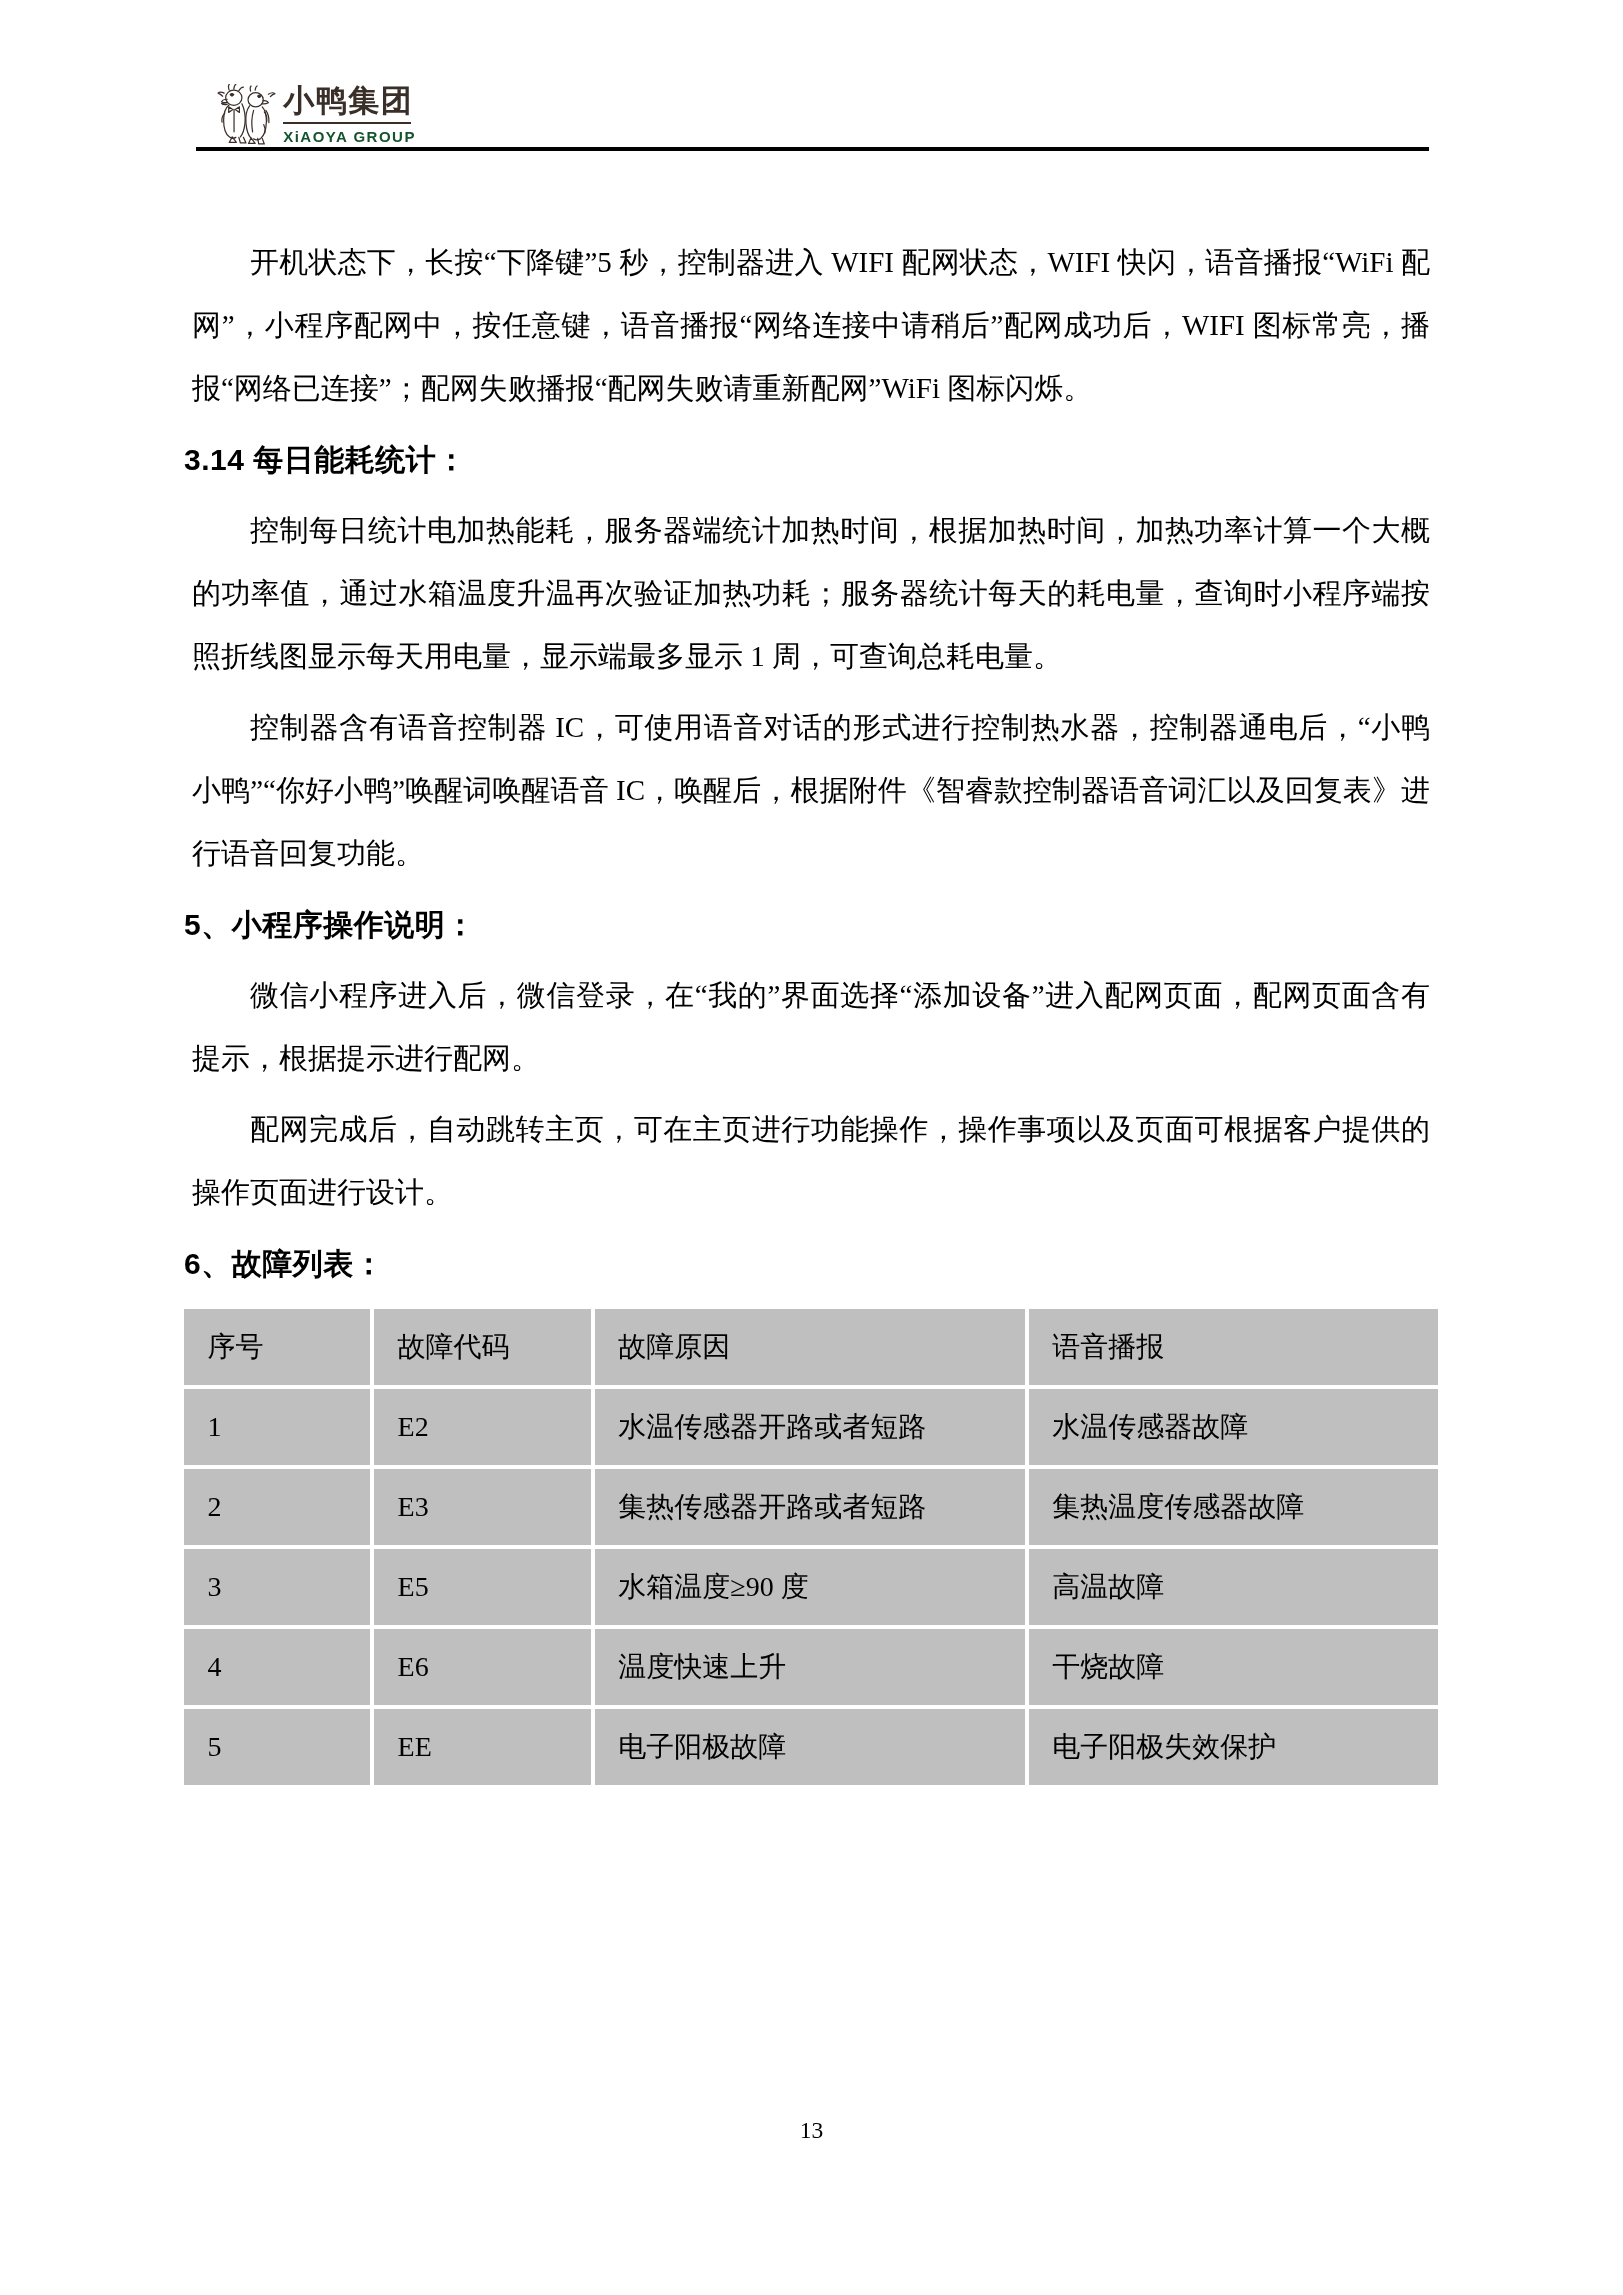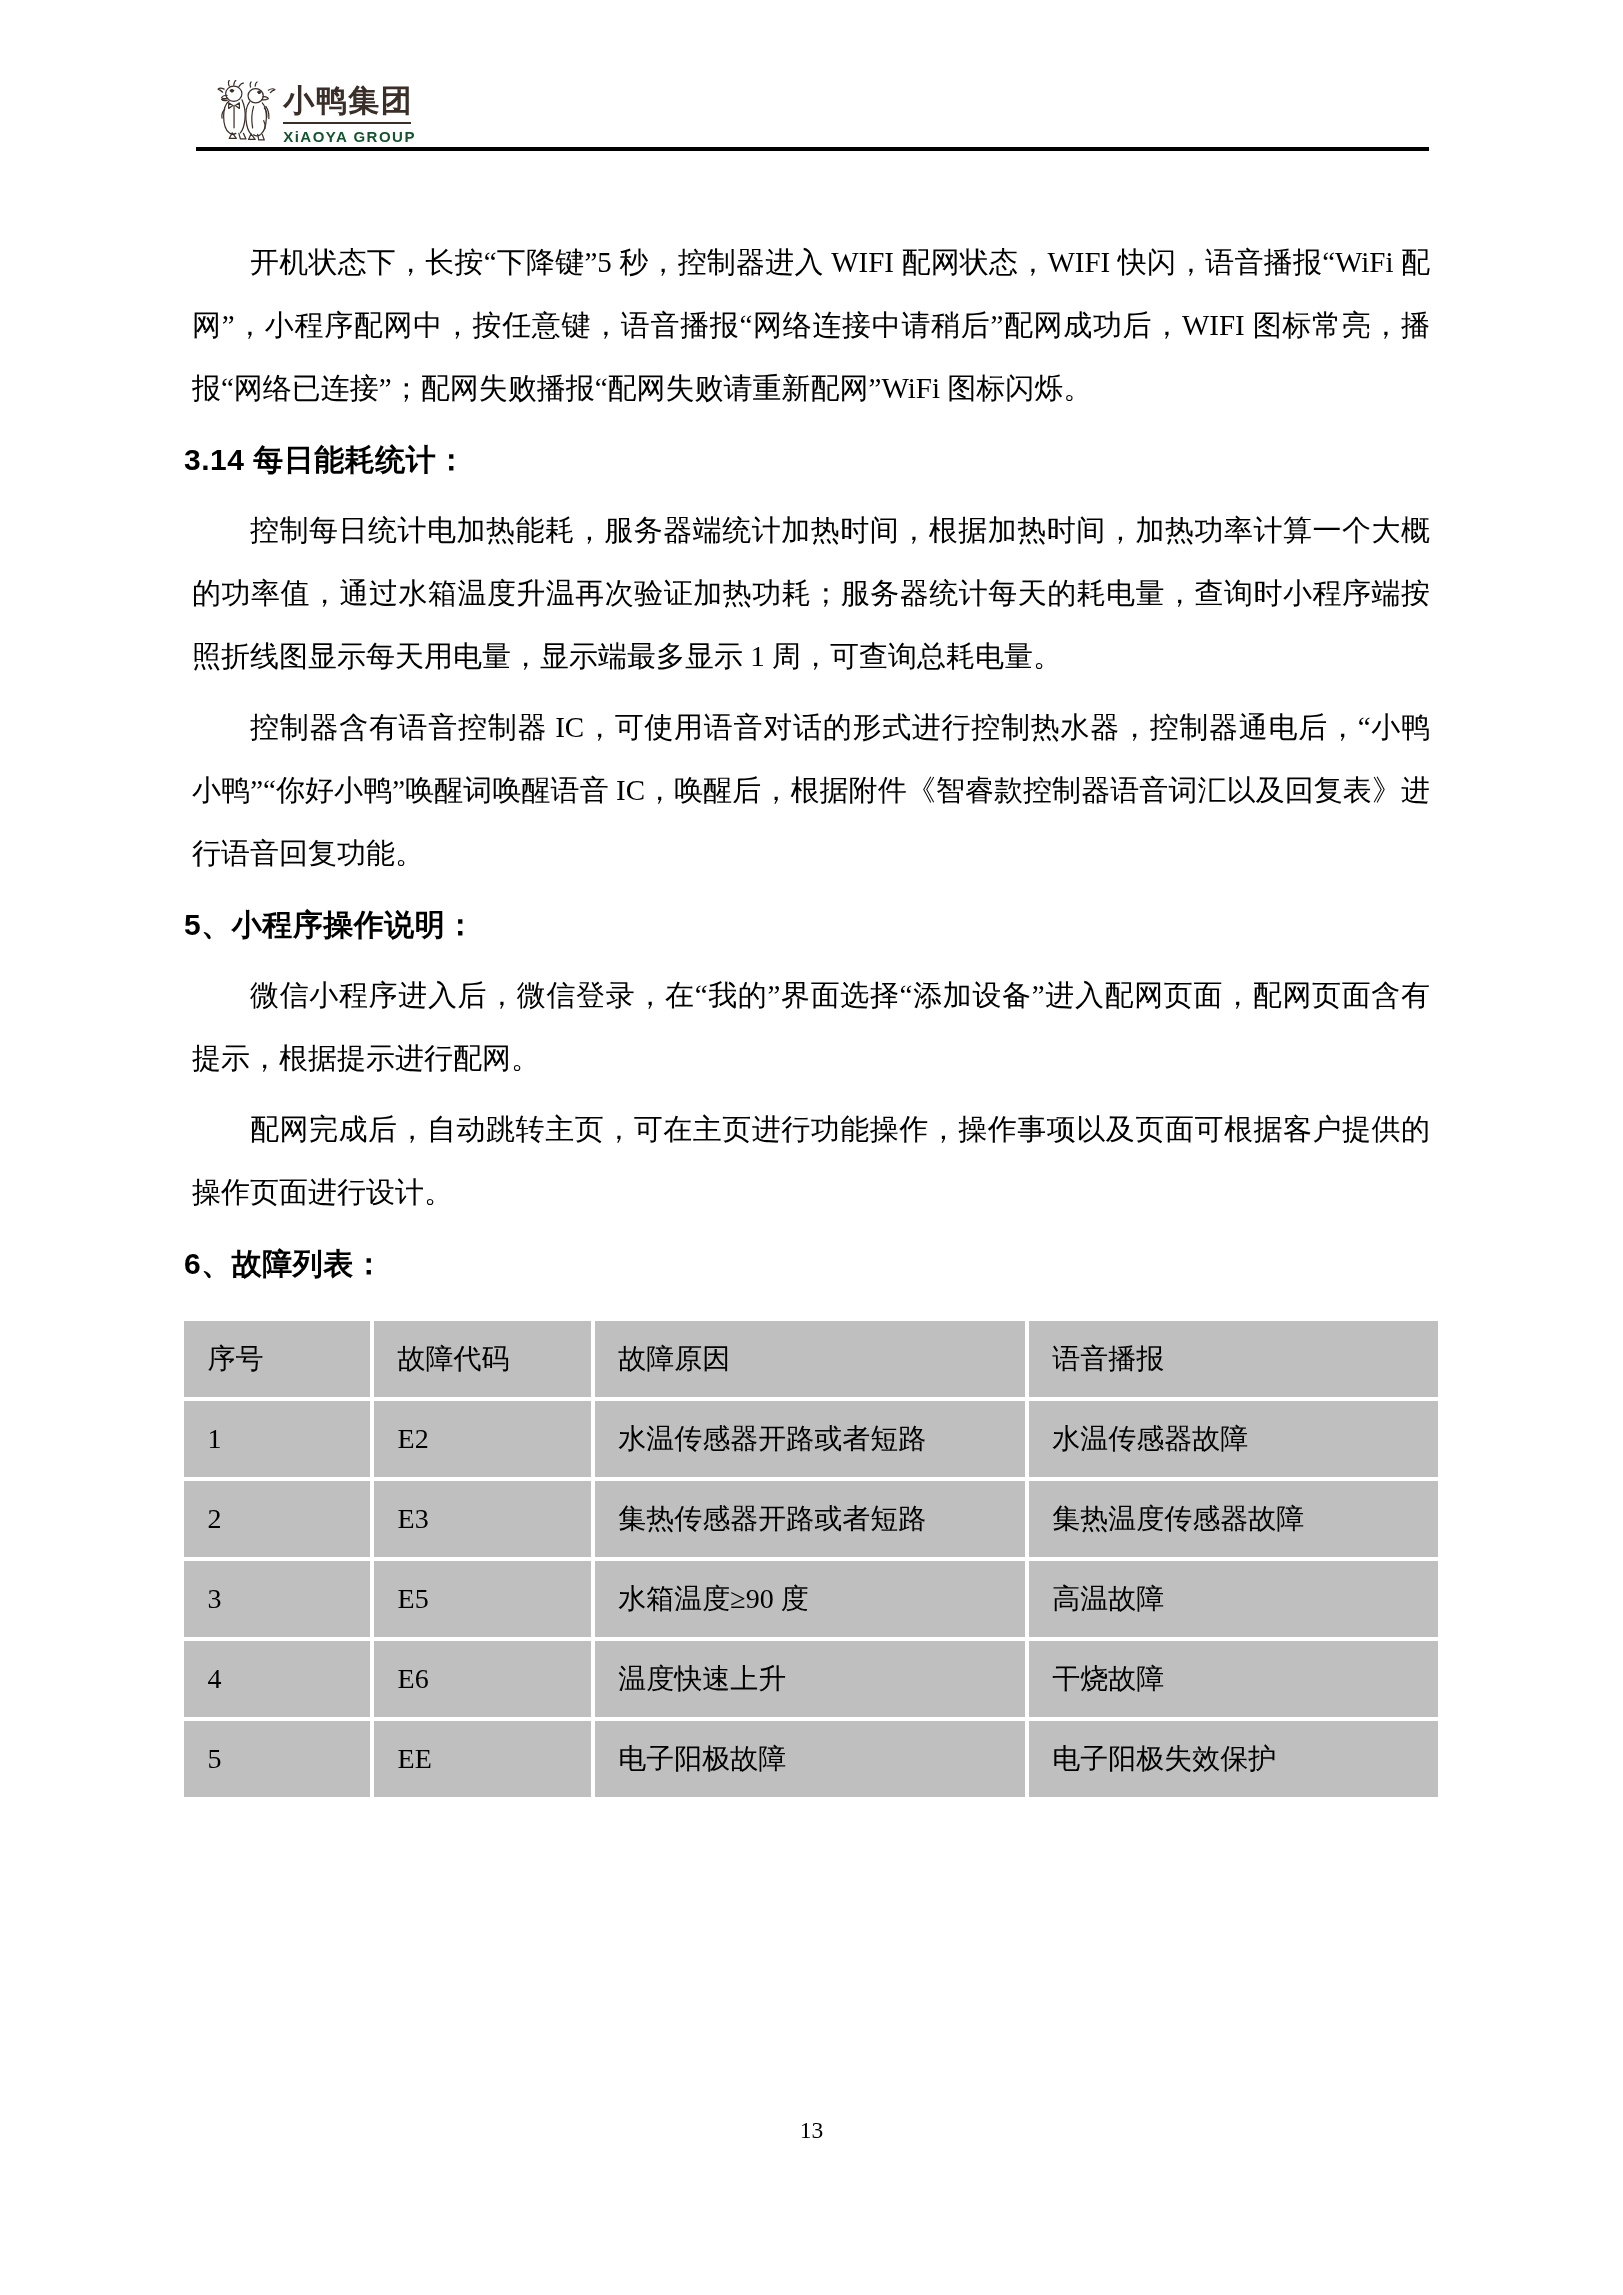--- a/index.html
+++ b/index.html
@@ -12,21 +12,21 @@
     font-family:"Liberation Serif","DejaVu Serif",serif;
     overflow:hidden;
   }
 
   
   .logo{
     position:absolute;
     left:217px;
     top:76px;
     display:flex;
-    align-items:center;
+    align-items:flex-end;
   }
   .logo svg{display:block;}
   .logo-text{
     display:flex;
     flex-direction:column;
     margin-left:7.2px;
     margin-top:9.2px;
     width:128px;
   }
   .logo-cn{
@@ -83,21 +83,21 @@
     font-size:30px;
     line-height:63px;
     text-indent:0;
     text-align:left;
     letter-spacing:0.5px;
   }
 
   
   table.fault-table{
     width:100%;
-    margin-top:26px;
+    margin-top:14px;
     border-collapse:collapse;
     table-layout:fixed;
   }
   table.fault-table td{
     background:#bfbfbf;
     border-right:4.6px solid #ffffff;
     border-bottom:4.6px solid #ffffff;
     height:76px;
     padding:0 5.1px 0 23.5px;
     font-size:28px;

